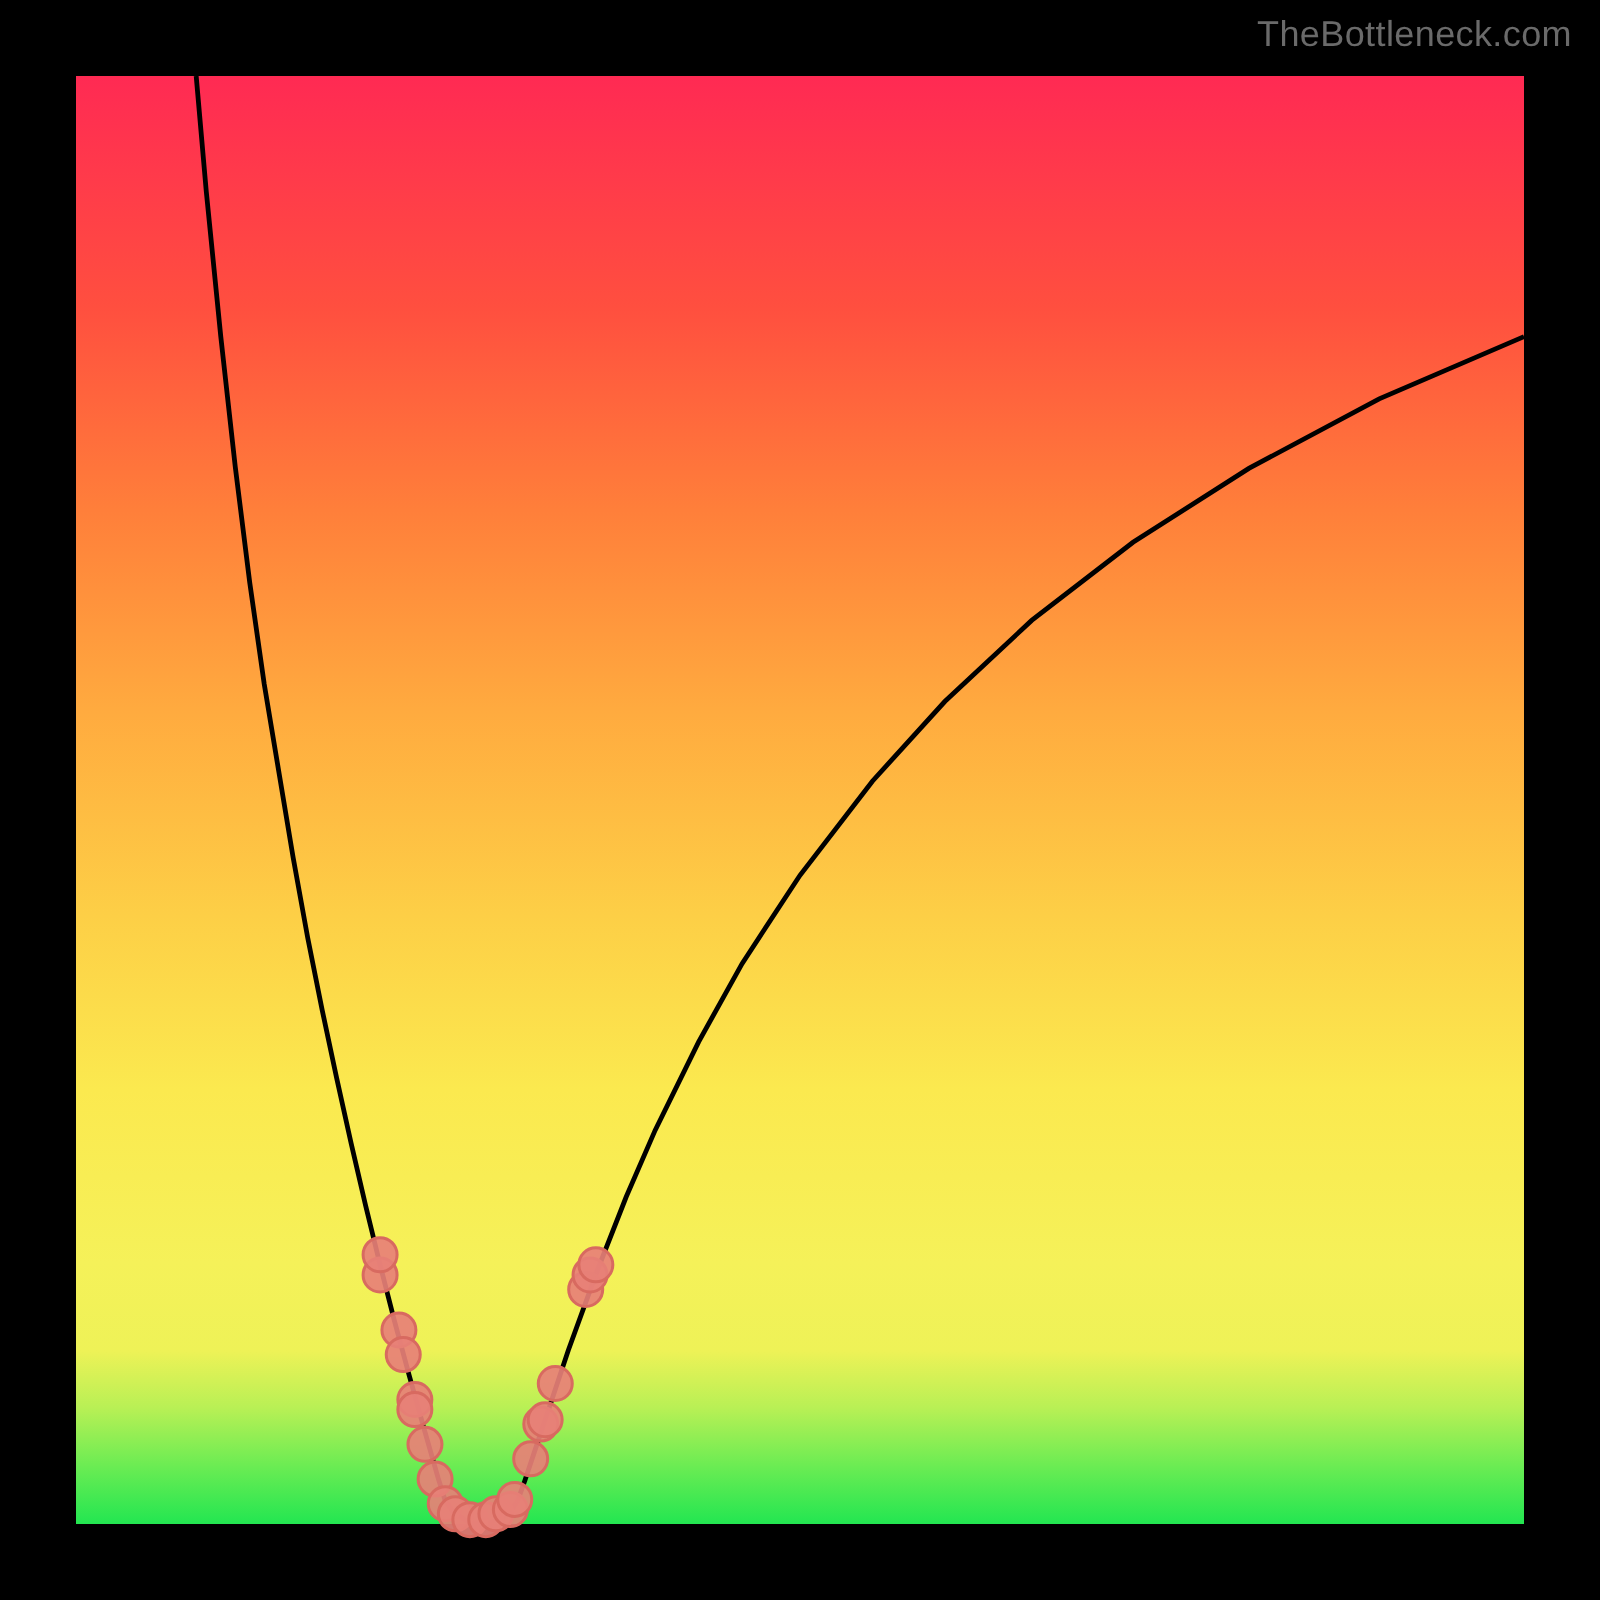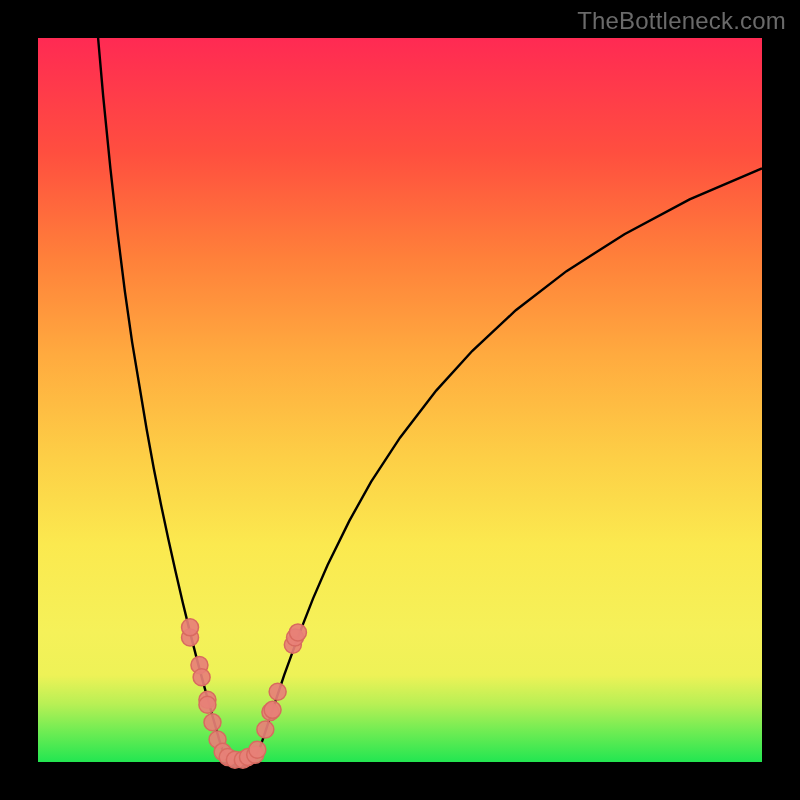--- a/index.html
+++ b/index.html
@@ -11,21 +11,21 @@
       #b8f055 8%,
       #eef257 12%,
       #f5f159 18%,
       #fbe94f 30%,
       #fdcf46 42%,
       #ffab3f 56%,
       #ff7f3a 70%,
       #ff4f3f 84%,
       #ff2a53 100%);
   }
-  .watermark { position: absolute; top: 7px; right: 14px; color: #6a6a6a; font-size: 24px; font-weight: 500; letter-spacing: 0.2px; }
+  .watermark { position: absolute; top: 7px; right: 14px; color: #6a6a6a; font-size: 18px; font-weight: 500; letter-spacing: 0.2px; }
   svg.curve { position: absolute; top: 38px; left: 38px; width: 724px; height: 724px; overflow: visible; }
   .dot { fill: #e78077; fill-opacity: 0.92; }
   .dot-stroke { stroke: #d86a60; stroke-width: 1.5; }
 </style>
 </head>
 <body>
 
 <div class="frame"></div>
 <div class="plot-area"></div>
 <div class="watermark">TheBottleneck.com</div>

